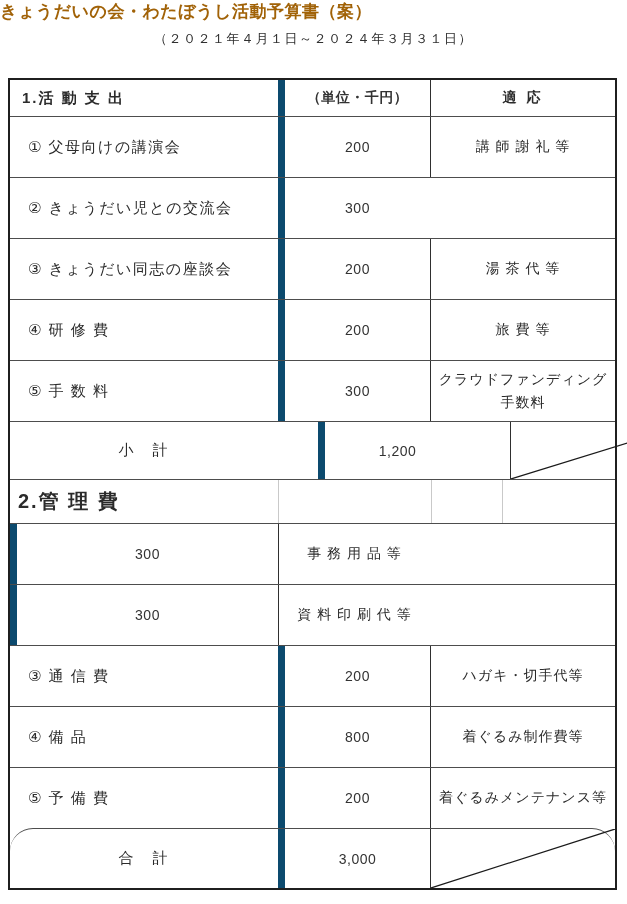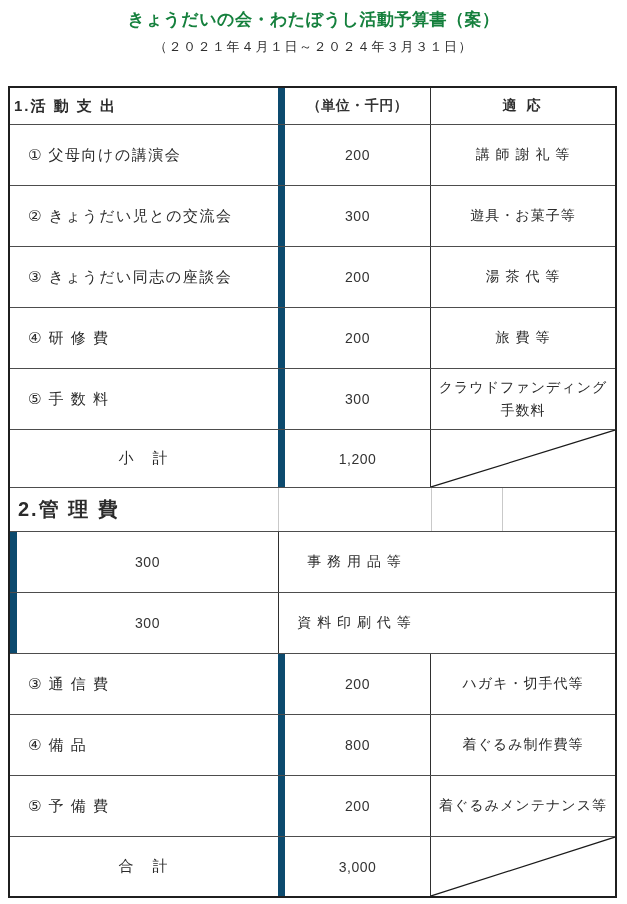--- a/index.html
+++ b/index.html
@@ -4,26 +4,24 @@
 <style>
   * { box-sizing: border-box; margin: 0; padding: 0; }
   html, body {
     width: 627px; height: 904px;
     background: #ffffff;
     color: #2b2b2b;
     font-family: "Liberation Sans", "DejaVu Sans", sans-serif;
     overflow: hidden;
   }
   .doc-title {
-    padding-top: 8px;
-    text-align: center;
     font-size: 17px;
     font-weight: bold;
     letter-spacing: 0.5px;
-    color: #15803d;
+    color: #a16207;
   }
   .doc-subtitle {
     margin-top: 7px;
     text-align: center;
     font-size: 13px;
     letter-spacing: 1.5px;
     color: #2f2f2f;
   }
   .budget-table {
     margin: 30px 0 0 8px;
@@ -32,23 +30,23 @@
     background: #fff;
   }
   .t-row {
     display: grid;
     grid-template-columns: 268px 152px 185px;
     position: relative;
   }
   .t-row + .t-row { border-top: 1px solid #4d4d4d; }
   .h-head  { height: 36px; }
   .h-data  { height: 61px; }
-  .h-sub   { height: 58px; }
+  .h-sub   { height: 58px; gap: 40px; }
   .h-sec   { height: 44px; }
-  .h-total { height: 60px; }
+  .h-total { height: 60px; border-radius: 23px; }
 
   .cell { display: flex; align-items: center; overflow: hidden; }
   .c-item {
     padding-left: 18px;
     font-size: 15px;
     letter-spacing: 1.5px;
   }
   .c-amount {
     justify-content: center;
     font-size: 14px;
@@ -57,21 +55,21 @@
     color: #333;
   }
   .c-usage {
     justify-content: center;
     text-align: center;
     font-size: 14px;
     letter-spacing: 1px;
     border-left: 1px solid #2f2f2f;
   }
   .head-row .cell { font-weight: bold; }
-  .head-row .c-item { padding-left: 4px; letter-spacing: 2px; font-size: 15px; }
+  .head-row .c-item { padding-left: 12px; letter-spacing: 2px; font-size: 15px; }
   .head-row .c-usage { letter-spacing: 3px; }
   .c-label {
     justify-content: center;
     font-size: 15px;
     letter-spacing: 2px;
   }
   .sec-row {
     display: flex;
     align-items: center;
     padding-left: 8px;
@@ -117,21 +115,20 @@
   </div>
 
   <div class="t-row h-data">
     <div class="cell c-item">① 父母向けの講演会</div>
     <div class="cell c-amount">200</div>
     <div class="cell c-usage">講 師 謝 礼 等</div>
   </div>
   <div class="t-row h-data">
     <div class="cell c-item">② きょうだい児との交流会</div>
     <div class="cell c-amount">300</div>
-    <div class="cell c-usage">遊具・お菓子等</div>
   </div>
   <div class="t-row h-data">
     <div class="cell c-item">③ きょうだい同志の座談会</div>
     <div class="cell c-amount">200</div>
     <div class="cell c-usage">湯 茶 代 等</div>
   </div>
   <div class="t-row h-data">
     <div class="cell c-item">④ 研 修 費</div>
     <div class="cell c-amount">200</div>
     <div class="cell c-usage">旅 費 等</div>

